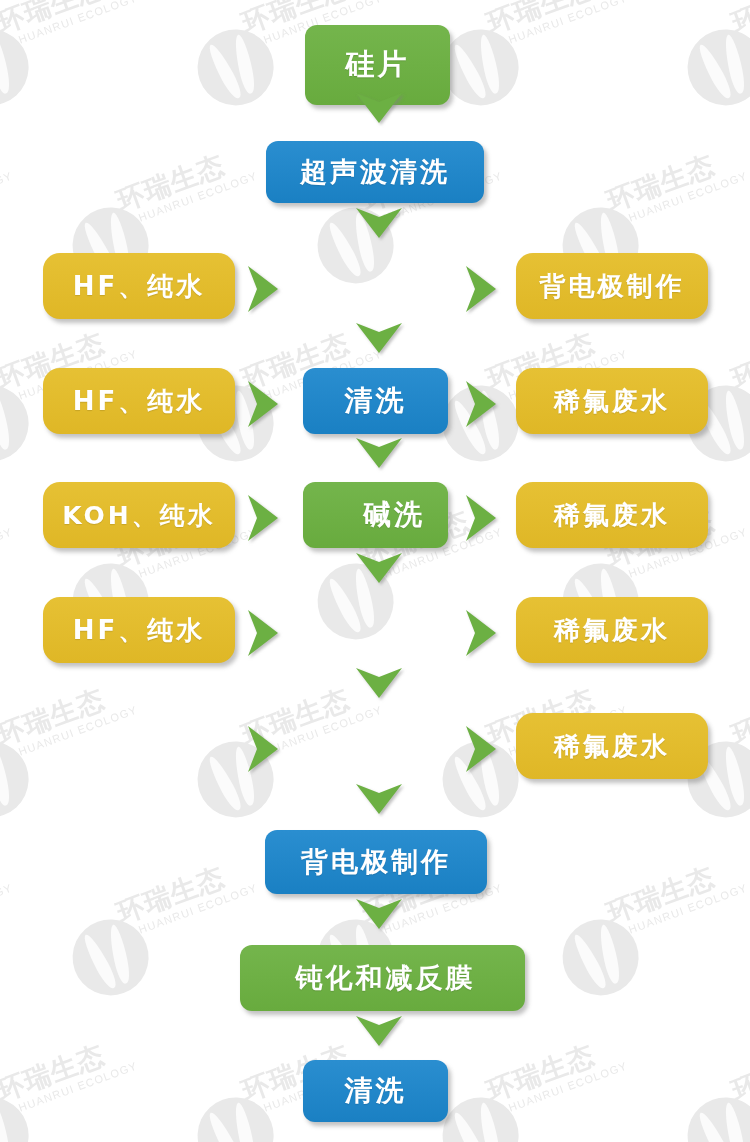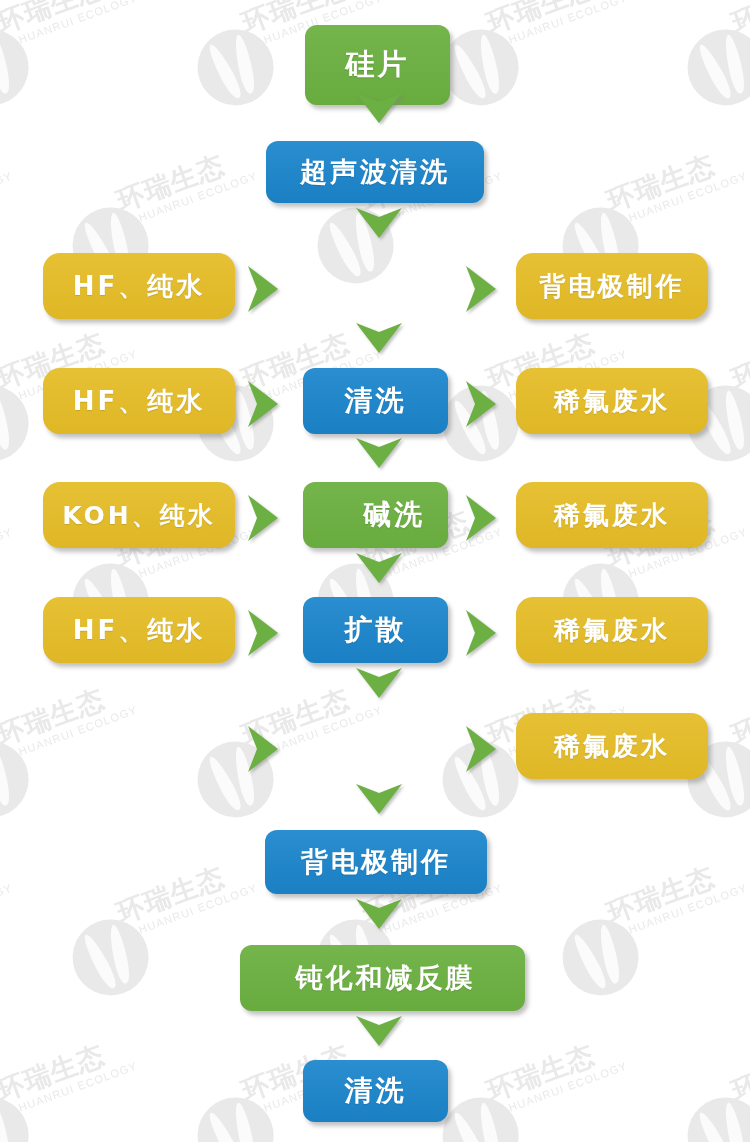--- a/index.html
+++ b/index.html
@@ -287,23 +287,20 @@
     </div>
     <div class="node green" style="left: 303px; top: 482px; width: 145px; height: 66px; font-size: 28px; padding-left: 37px;">
       <span class="label">碱洗</span>
     </div>
     <div class="node yellow" style="left: 516px; top: 482px; width: 192px; height: 66px; font-size: 26px;">
       <span class="label">稀氟废水</span>
     </div>
     <div class="node yellow" style="left: 43px; top: 597px; width: 192px; height: 66px; font-size: 26px;">
       <span class="label">HF、纯水</span>
     </div>
-    <div class="node blue" style="left: 303px; top: 597px; width: 145px; height: 66px; font-size: 28px;">
-      <span class="label">扩散</span>
-    </div>
     <div class="node yellow" style="left: 516px; top: 597px; width: 192px; height: 66px; font-size: 26px;">
       <span class="label">稀氟废水</span>
     </div>
     <div class="node yellow" style="left: 516px; top: 713px; width: 192px; height: 66px; font-size: 26px;">
       <span class="label">稀氟废水</span>
     </div>
     <div class="node blue" style="left: 265px; top: 830px; width: 222px; height: 64px; font-size: 27px;">
       <span class="label">背电极制作</span>
     </div>
     <div class="node green" style="left: 240px; top: 945px; width: 285px; height: 66px; font-size: 27px; padding-left: 6px;">

